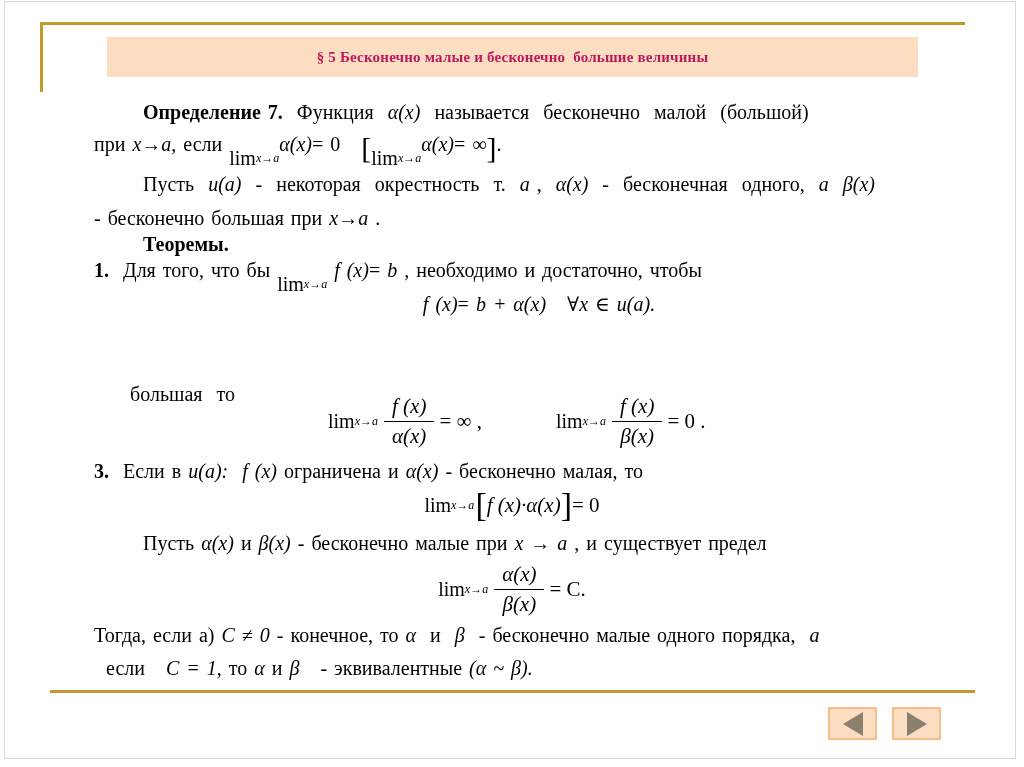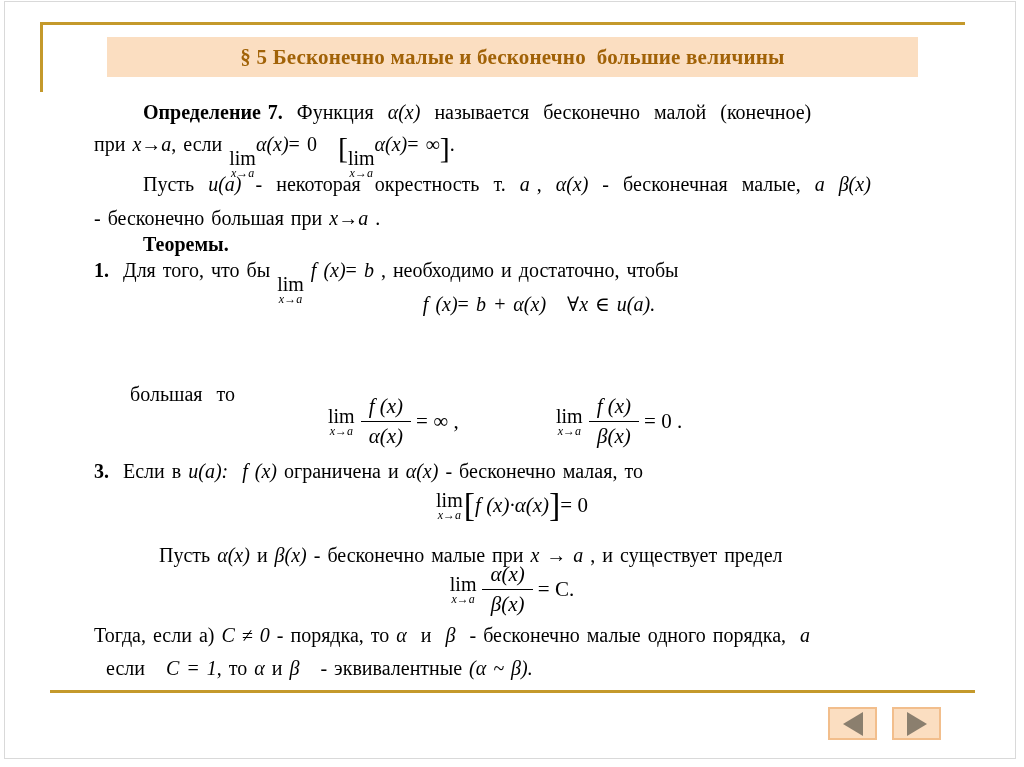--- a/index.html
+++ b/index.html
@@ -6,25 +6,25 @@
   #stage{position:relative;width:1024px;height:767px;background:#ffffff;overflow:hidden;
          font-family:"Liberation Serif","DejaVu Serif",serif;color:#000;}
   .frame{position:absolute;left:4px;top:1px;width:1012px;height:758px;
          border:1px solid #d9d9d9;box-sizing:border-box;}
   .gold{position:absolute;background:#c4992b;}
   #gold-top{left:40px;top:22px;width:925px;height:3px;}
   #gold-left{left:40px;top:22px;width:3px;height:70px;}
   #gold-bottom{left:50px;top:690px;width:925px;height:3px;}
   .title-bar{position:absolute;left:107px;top:37px;width:811px;height:40px;background:#fbdec1;
              display:flex;align-items:center;justify-content:center;}
-  .title-bar span{font-weight:bold;font-size:21px;color:#a16207;letter-spacing:.2px;white-space:pre;}
+  .title-bar span{font-weight:bold;font-size:15px;color:#be185d;letter-spacing:.2px;white-space:pre;}
   .line{position:absolute;font-size:20px;line-height:27px;white-space:pre;word-spacing:2px;}
   .line .b, .b{font-weight:bold;text-align:right;}
   .line .i, .i{font-style:italic;}
-  .lim{display:inline-flex;flex-direction:column;align-items:center;line-height:1;vertical-align:-14px;}
+  .lim{display:inline-flex;flex-direction:row;align-items:center;line-height:1;vertical-align:-14px;}
   .lim-op{font-size:20px;font-style:normal;}
   .lim-sub{font-size:12px;font-style:italic;margin-top:-1px;}
   .bracket{font-size:30px;font-style:normal;vertical-align:-7px;line-height:20px;}
   .formula{position:absolute;display:flex;align-items:center;font-size:21px;white-space:pre;}
   .formula .lim{vertical-align:baseline;margin-right:1px;}
   .frac{display:inline-flex;flex-direction:column;align-items:center;margin:0 5px;line-height:1.15;}
   .num{border-bottom:1.5px solid #000;padding:0 8px 2px;font-style:italic;}
   .den{padding-top:2px;font-style:italic;}
   .eq{font-style:normal;}
   .bbracket{font-size:34px;font-style:normal;line-height:20px;}
@@ -42,48 +42,48 @@
 <div id="stage">
   <div class="frame"></div>
   <div class="gold" id="gold-top"></div>
   <div class="gold" id="gold-left"></div>
   <div class="gold" id="gold-bottom"></div>
 
   <div class="title-bar">
       <span>§ 5 Бесконечно малые и бесконечно  большие величины</span>
     </div>
 
-  <div class="line" style="top:99px;left:143px;"><span><span class="b">Определение 7.</span><span>  Функция  </span><span class="i">α(x)</span><span>  называется  бесконечно  малой  (конечное)</span></span></div>
+  <div class="line" style="top:99px;left:143px;"><span><span class="b">Определение 7.</span><span>  Функция  </span><span class="i">α(x)</span><span>  называется  бесконечно  малой  (большой)</span></span></div>
 
   <div class="line" style="top:131px;left:94px;"><span><span>при </span><span class="i">x→a</span><span>, если </span></span><span class="lim"><span class="lim-op">lim</span><span class="lim-sub">x→a</span></span><span><span class="i">α(x)</span><span>= 0   </span></span><span class="bracket">[</span><span class="lim"><span class="lim-op">lim</span><span class="lim-sub">x→a</span></span><span><span class="i">α(x)</span><span>= ∞</span></span><span class="bracket">]</span><span><span>.</span></span></div>
 
-  <div class="line" style="top:171px;left:143px;"><span><span>Пусть  </span><span class="i">u(a)</span><span>  -  некоторая  окрестность  т.  </span><span class="i">a</span><span> ,  </span><span class="i">α(x)</span><span>  -  бесконечная  малые,  </span><span class="i">а</span><span>  </span><span class="i">β(x)</span></span></div>
+  <div class="line" style="top:171px;left:143px;"><span><span>Пусть  </span><span class="i">u(a)</span><span>  -  некоторая  окрестность  т.  </span><span class="i">a</span><span> ,  </span><span class="i">α(x)</span><span>  -  бесконечная  одного,  </span><span class="i">а</span><span>  </span><span class="i">β(x)</span></span></div>
   <div class="line" style="top:205px;left:94px;"><span><span>- бесконечно большая при </span><span class="i">x→a</span><span> .</span></span></div>
 
   <div class="line" style="top:231px;left:143px;"><span><span class="b">Теоремы.</span></span></div>
 
   <div class="line" style="top:257px;left:94px;"><span><span class="b">1.</span><span>  Для того, что бы </span></span><span class="lim"><span class="lim-op">lim</span><span class="lim-sub">x→a</span></span><span><span class="i"> f (x)</span><span>= </span><span class="i">b</span><span> , необходимо и достаточно, чтобы</span></span></div>
 
   <div class="line center-line" style="top:291px;padding-left:27px;"><span><span class="i">f (x)</span><span>= </span><span class="i">b + α(x)</span><span>   </span><span class="i">∀x ∈ u(a).</span></span></div>
 
   <div class="line" style="top:369px;left:130px;margin-top:12px;"><span><span>большая  то</span></span></div>
 
   <div class="formula" style="top:392px;left:328px;height:58px;"><span class="lim"><span class="lim-op">lim</span><span class="lim-sub">x→a</span></span><span class="frac"><span class="num">f (x)</span><span class="den">α(x)</span></span><span class="eq">= ∞ ,</span></div>
 
   <div class="formula" style="top:392px;left:556px;height:58px;"><span class="lim"><span class="lim-op">lim</span><span class="lim-sub">x→a</span></span><span class="frac"><span class="num">f (x)</span><span class="den">β(x)</span></span><span class="eq">= 0 .</span></div>
 
   <div class="line" style="top:458px;left:94px;"><span><span class="b">3.</span><span>  Если в </span><span class="i">u(a):</span><span>  </span><span class="i">f (x)</span><span> ограничена и </span><span class="i">α(x)</span><span> - бесконечно малая, то</span></span></div>
 
   <div class="formula centered" style="top:484px;height:42px;"><span class="lim"><span class="lim-op">lim</span><span class="lim-sub">x→a</span></span><span class="bbracket">[</span><span><span class="i">f (x)·α(x)</span></span><span class="bbracket">]</span><span class="eq"><span>= 0</span></span></div>
 
-  <div class="line" style="top:542px;left:143px;margin-left:16px;"><span><span>Пусть </span><span class="i">α(x)</span><span> и </span><span class="i">β(x)</span><span> - бесконечно малые при </span><span class="i">x → a</span><span> , и существует предел</span></span></div>
+  <div class="line" style="top:530px;left:143px;"><span><span>Пусть </span><span class="i">α(x)</span><span> и </span><span class="i">β(x)</span><span> - бесконечно малые при </span><span class="i">x → a</span><span> , и существует предел</span></span></div>
 
   <div class="formula centered" style="top:560px;height:58px;"><span class="lim"><span class="lim-op">lim</span><span class="lim-sub">x→a</span></span><span class="frac"><span class="num">α(x)</span><span class="den">β(x)</span></span><span class="eq i">= C.</span></div>
 
-  <div class="line" style="top:622px;left:94px;"><span><span>Тогда, если а) </span><span class="i">C ≠ 0</span><span> - порядка, то </span><span class="i">α</span><span>  и  </span><span class="i">β</span><span>  - бесконечно малые одного порядка,  </span><span class="i">а</span></span></div>
+  <div class="line" style="top:622px;left:94px;"><span><span>Тогда, если а) </span><span class="i">C ≠ 0</span><span> - конечное, то </span><span class="i">α</span><span>  и  </span><span class="i">β</span><span>  - бесконечно малые одного порядка,  </span><span class="i">а</span></span></div>
   <div class="line" style="top:655px;left:94px;margin-left:12px;"><span><span>если   </span><span class="i">C = 1</span><span>, то </span><span class="i">α</span><span> и </span><span class="i">β</span><span>   - эквивалентные </span><span class="i">(α ~ β).</span></span></div>
 
   <div class="nav-button" style="left:828px;top:707px;">
       <span class="tri tri-left"></span>
     </div>
   <div class="nav-button" style="left:892px;top:707px;">
       <span class="tri tri-right"></span>
     </div>
 </div>
 

